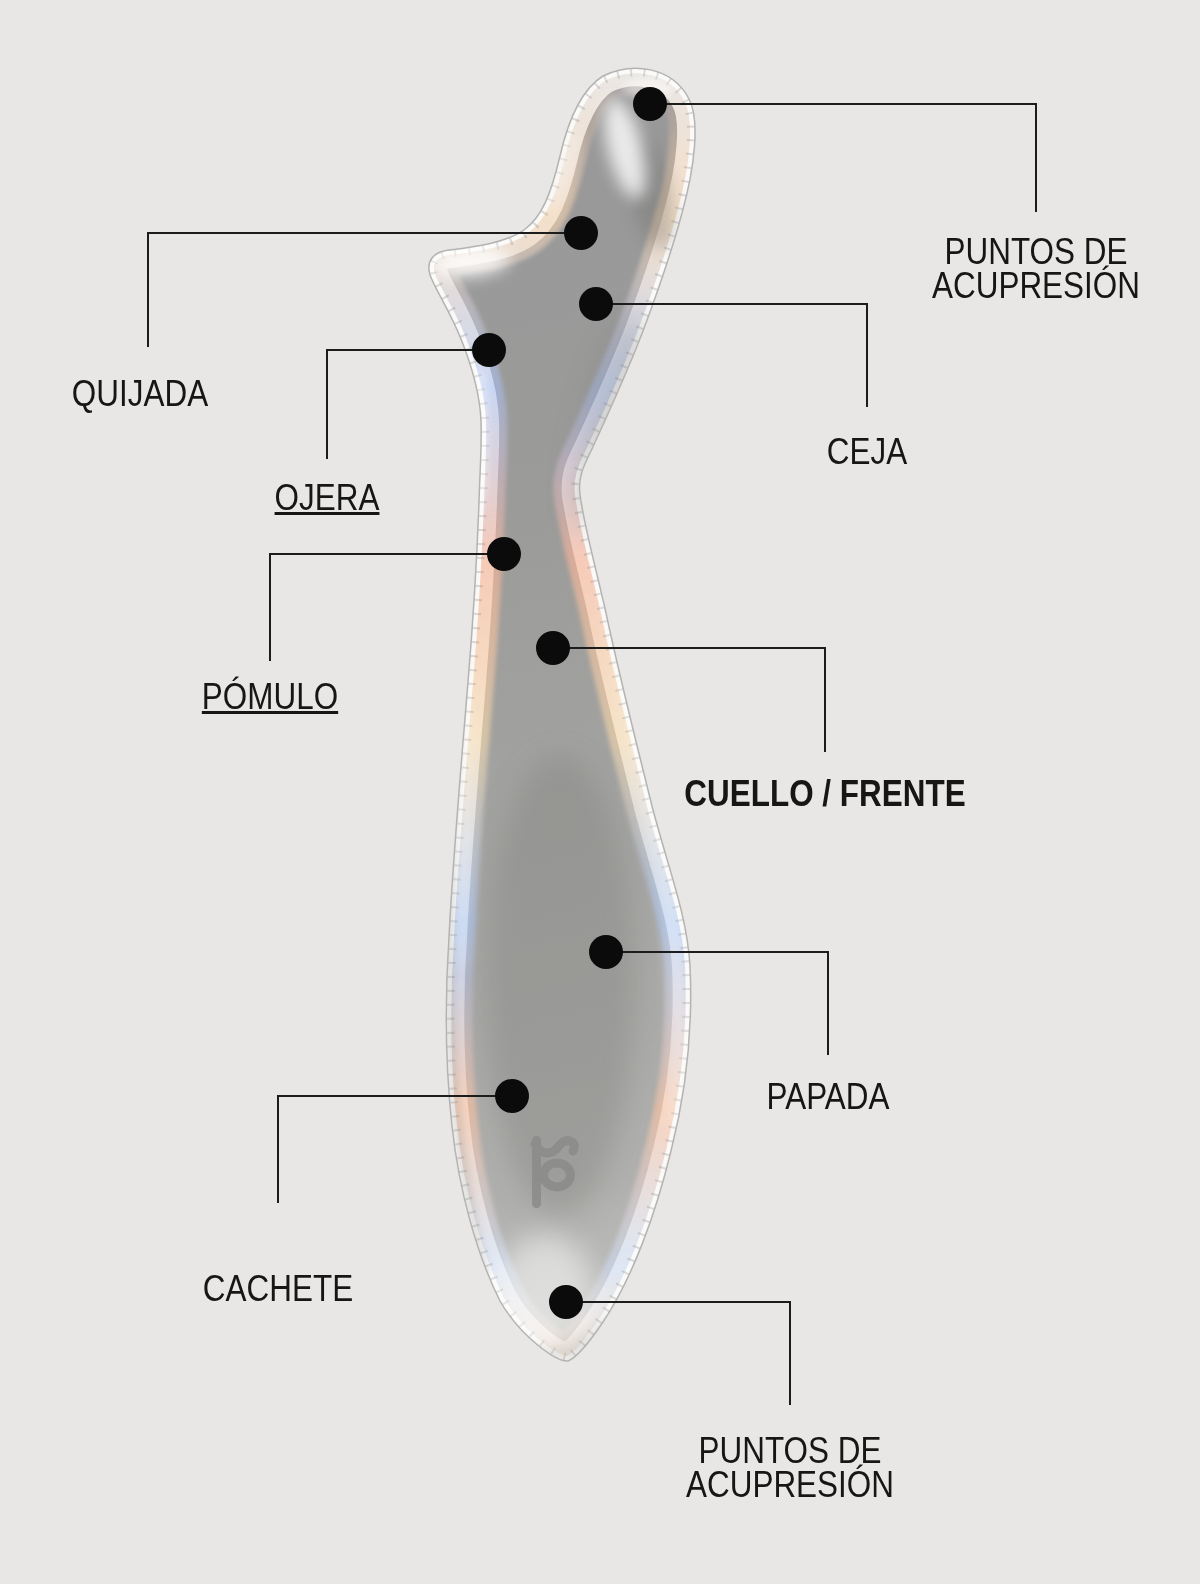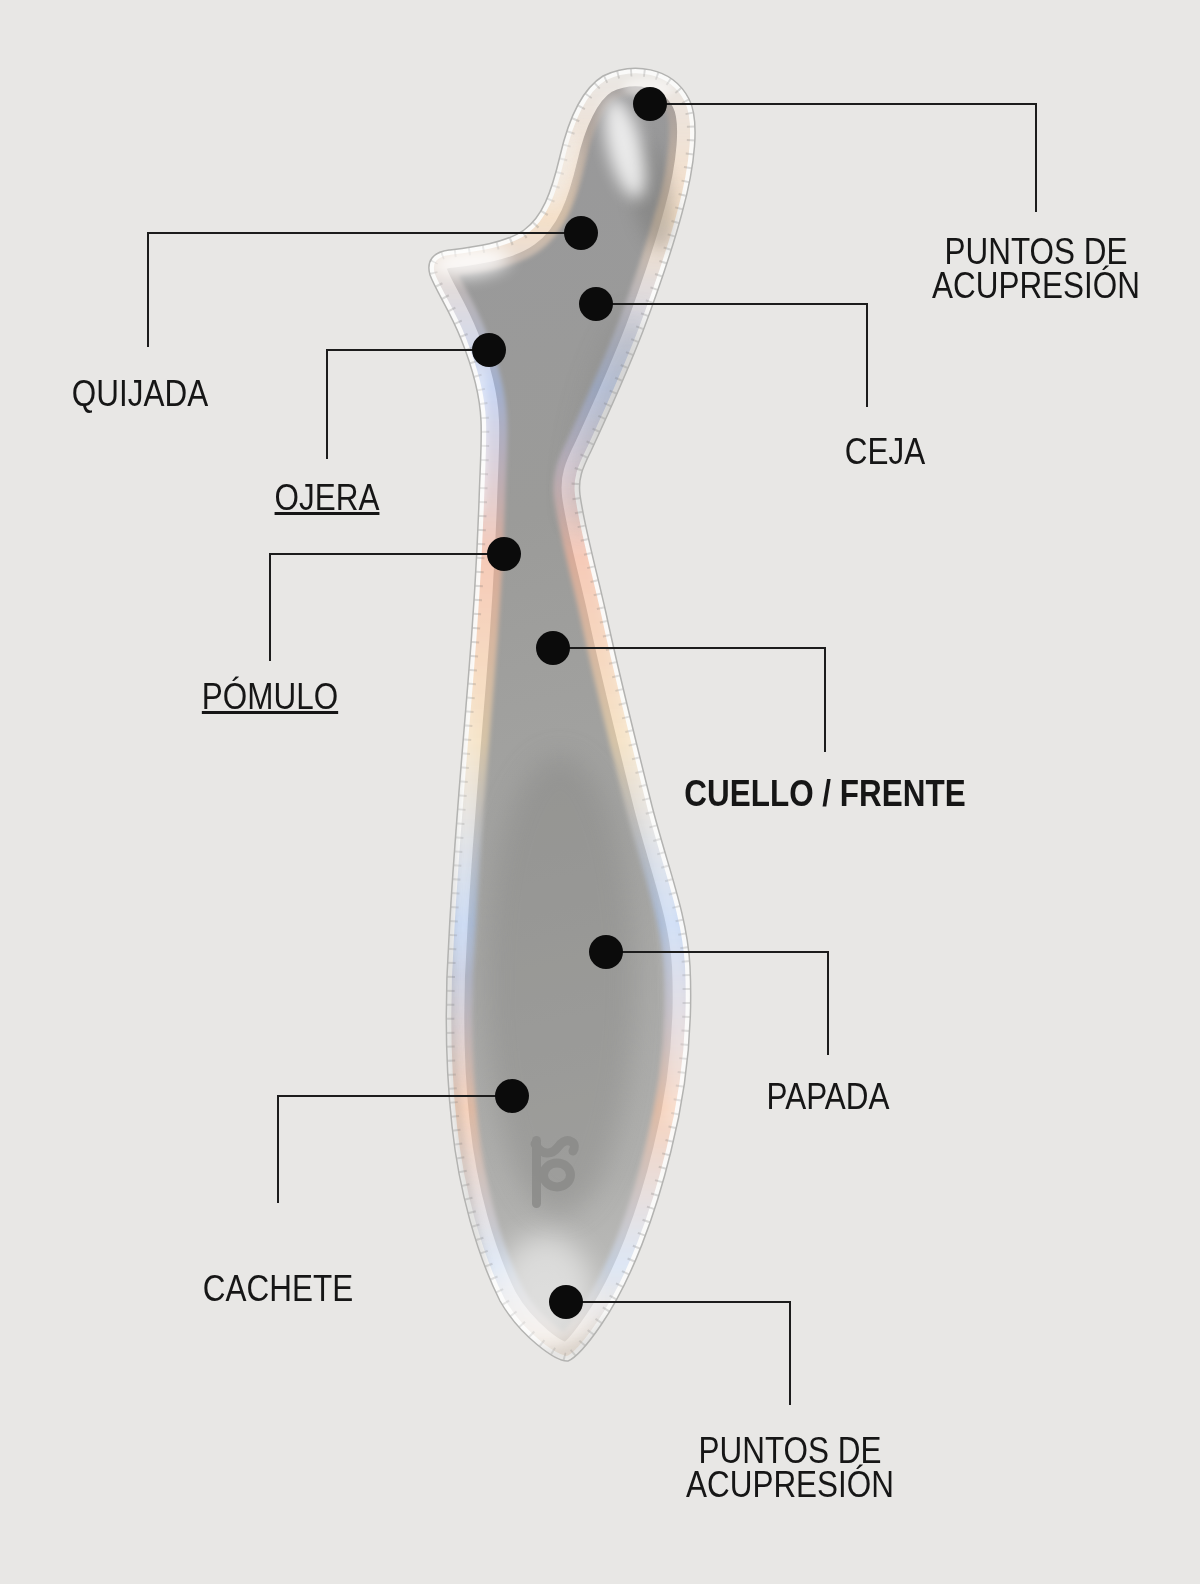--- a/index.html
+++ b/index.html
@@ -167,21 +167,21 @@
         <div class="label-inner">
           <div class="label-line">PUNTOS DE</div>
           <div class="label-line">ACUPRESIÓN</div>
         </div>
       </div>
       <div class="label" style="left: 140px; top: 357px; margin-top: 20px;">
         <div class="label-inner">
           <div class="label-line">QUIJADA</div>
         </div>
       </div>
-      <div class="label" style="left: 885px; top: 435px;">
+      <div class="label" style="left: 867px; top: 435px;">
         <div class="label-inner">
           <div class="label-line">CEJA</div>
         </div>
       </div>
       <div class="label" style="left: 327px; top: 481px; text-decoration: underline;">
         <div class="label-inner">
           <div class="label-line">OJERA</div>
         </div>
       </div>
       <div class="label" style="left: 270px; top: 680px; text-decoration: underline;">

